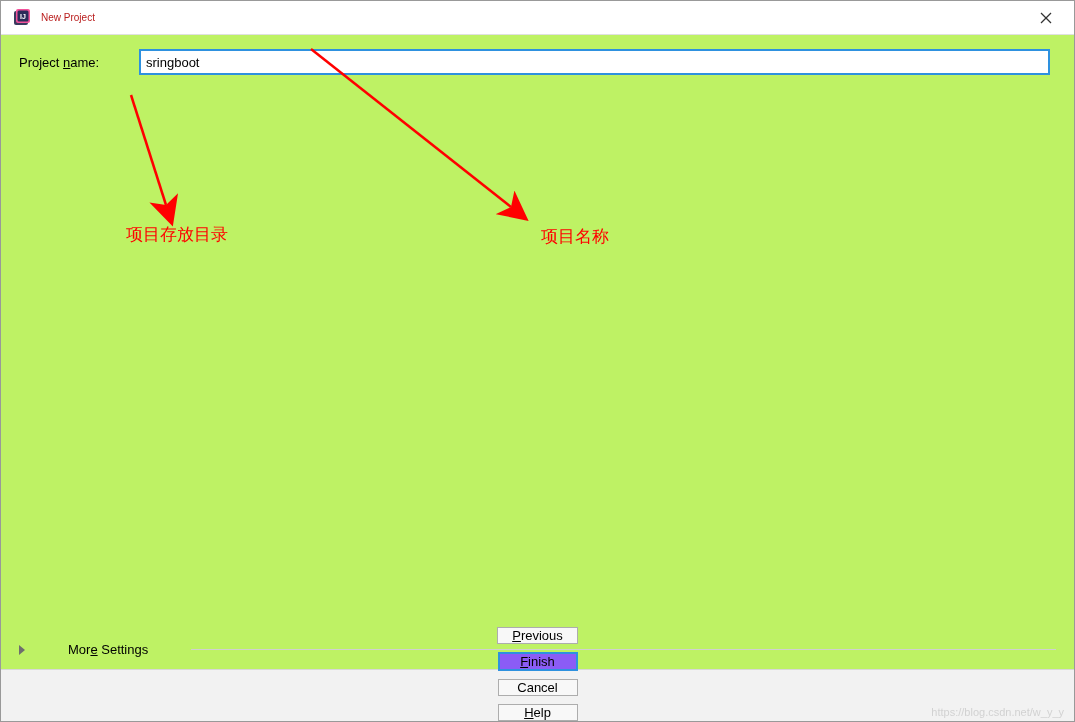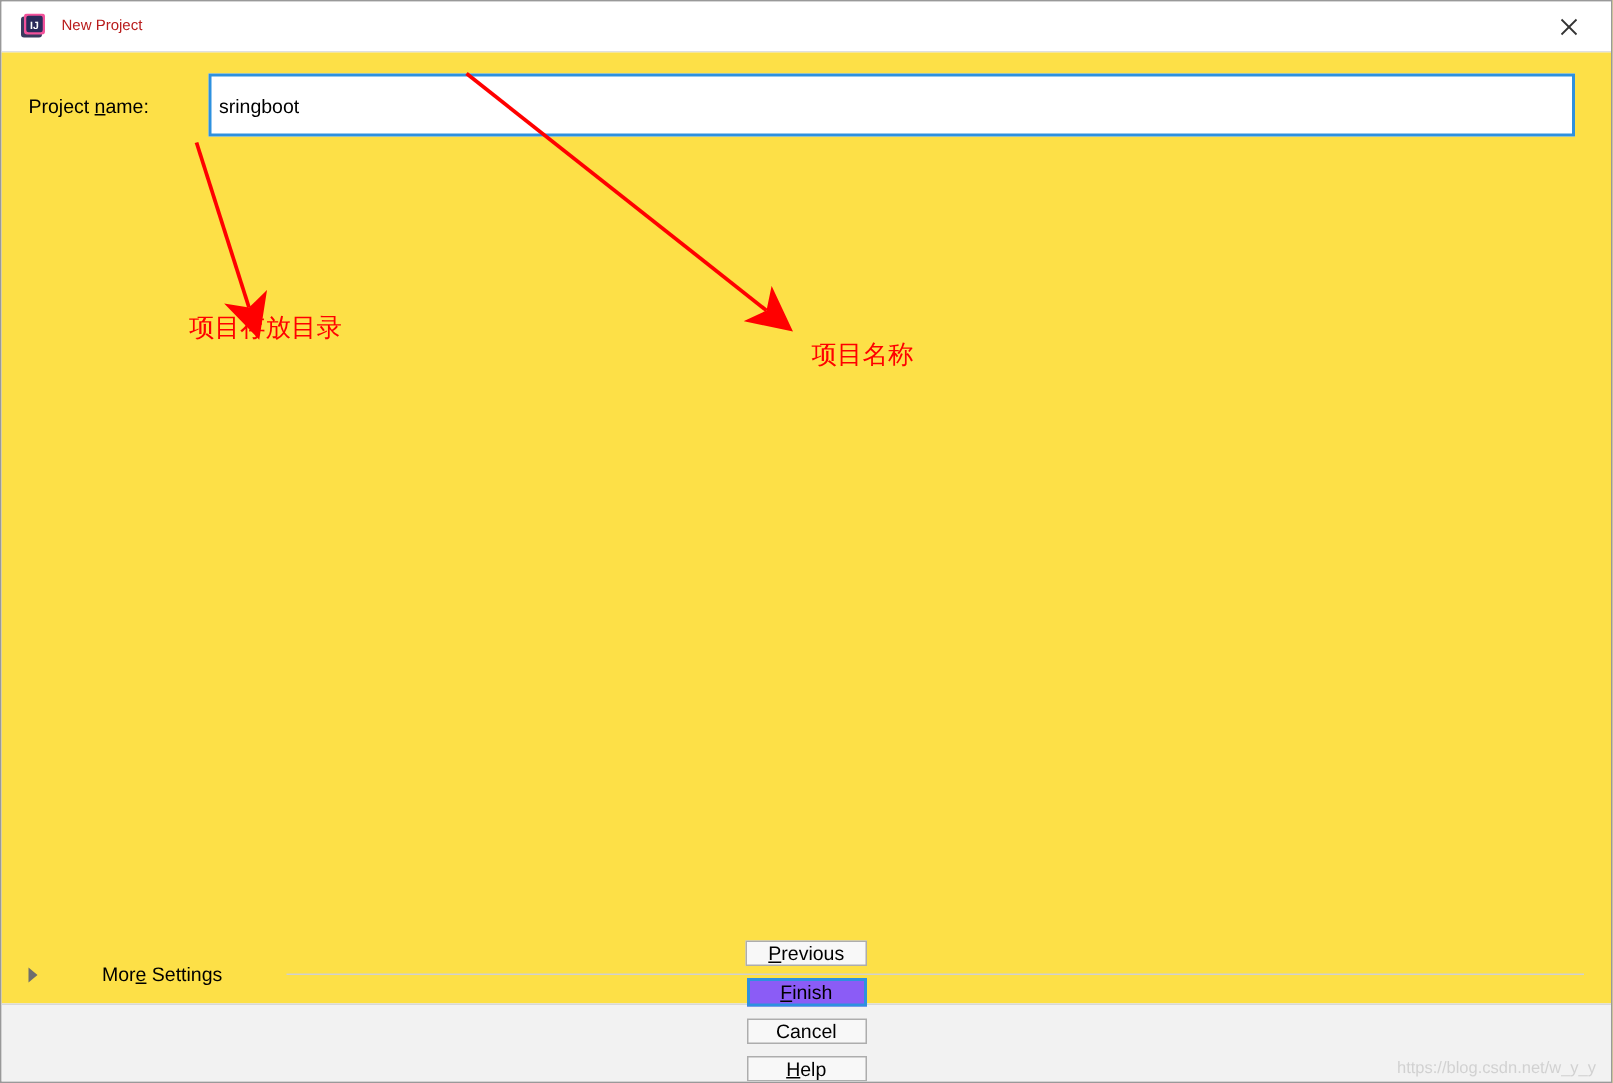--- a/index.html
+++ b/index.html
@@ -41,41 +41,41 @@
       height: 30px;
       display: flex;
       align-items: center;
       justify-content: center;
       cursor: pointer;
       font-size: 14px;
       color: #333;
     }
     .content {
       padding: 14px 24px 0 18px;
-      background: #fde047;
+      background: #bef264;
       height: calc(100% - 34px - 52px);
       position: relative;
     }
     .form-row {
       display: flex;
       align-items: center;
       margin-bottom: 10px;
     }
     .form-label {
       width: 120px;
       font-size: 13px;
       color: #000;
       flex-shrink: 0;
     }
     .form-label .underline {
       text-decoration: underline;
     }
     .text-input {
       flex: 1;
-      height: 42px;
+      height: 26px;
       border: 1px solid #bbb;
       padding: 0 6px;
       font-family: inherit;
       font-size: 13px;
       background: #fff;
     }
     .text-input.focused {
       border: 2px solid #2e91df;
       padding: 0 5px;
     }
@@ -217,21 +217,21 @@
 
   <svg class="arrow-svg" style="left:305px; top:10px;" width="250" height="185">
     <defs>
       <marker id="ah2" markerWidth="12" markerHeight="12" refX="3" refY="6" orient="auto">
         <path d="M0,0 L12,6 L0,12 L3,6 Z" fill="#ff0000"></path>
       </marker>
     </defs>
     <line x1="5" y1="4" x2="205" y2="162" stroke="#ff0000" stroke-width="2.5" marker-end="url(#ah2)"></line>
   </svg>
 
-  <div class="annotation" style="left:125px; top:172px;">项目存放目录</div>
+  <div class="annotation" style="left:125px; top:188px;">项目存放目录</div>
   <div class="annotation" style="left:540px; top:190px;">项目名称</div>
 
   <div class="more-settings">
     <span class="triangle-right"></span>
     <span class="more-settings-text">Mor<span class="underline">e</span> Settings</span>
     <span class="more-settings-line"></span>
   </div>
 
 </div>
 

